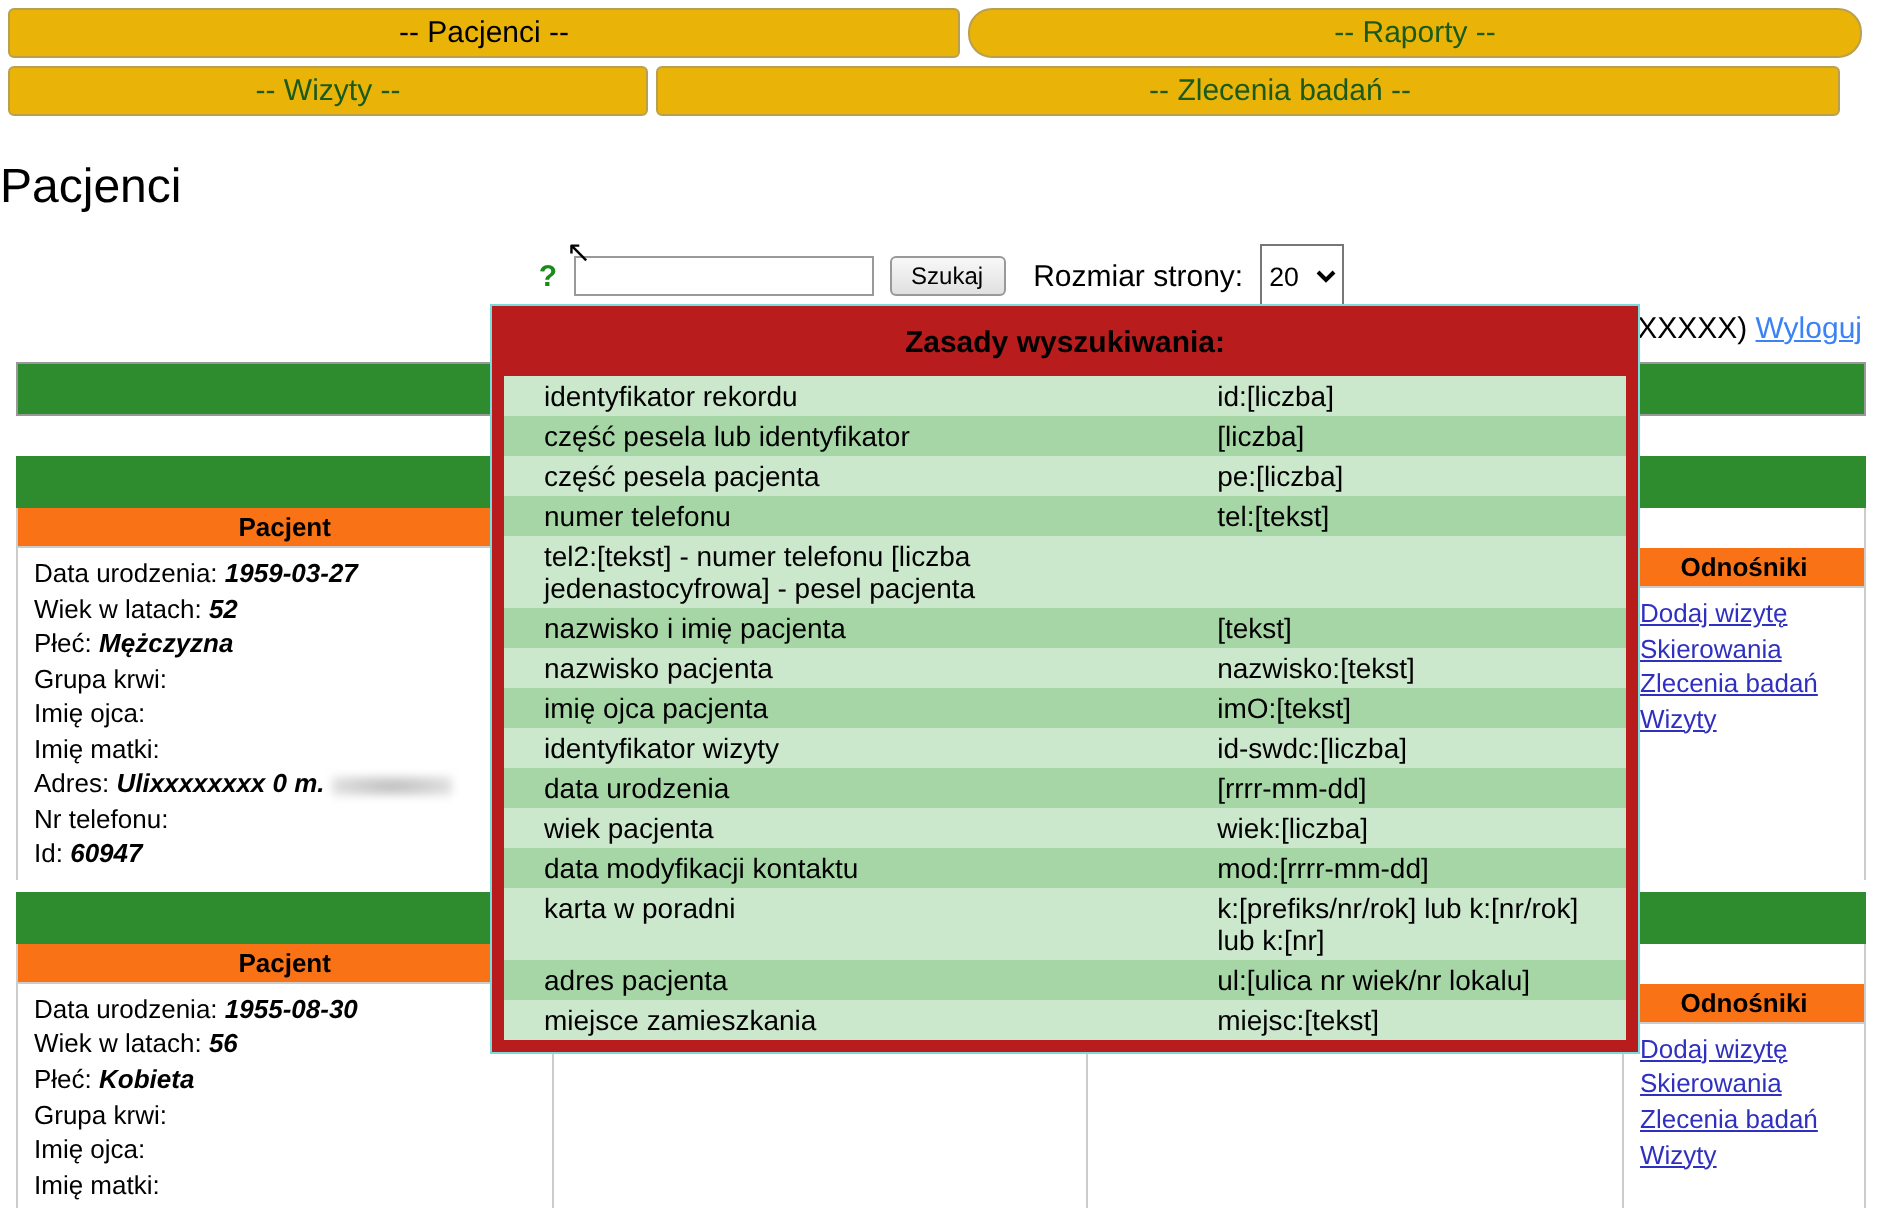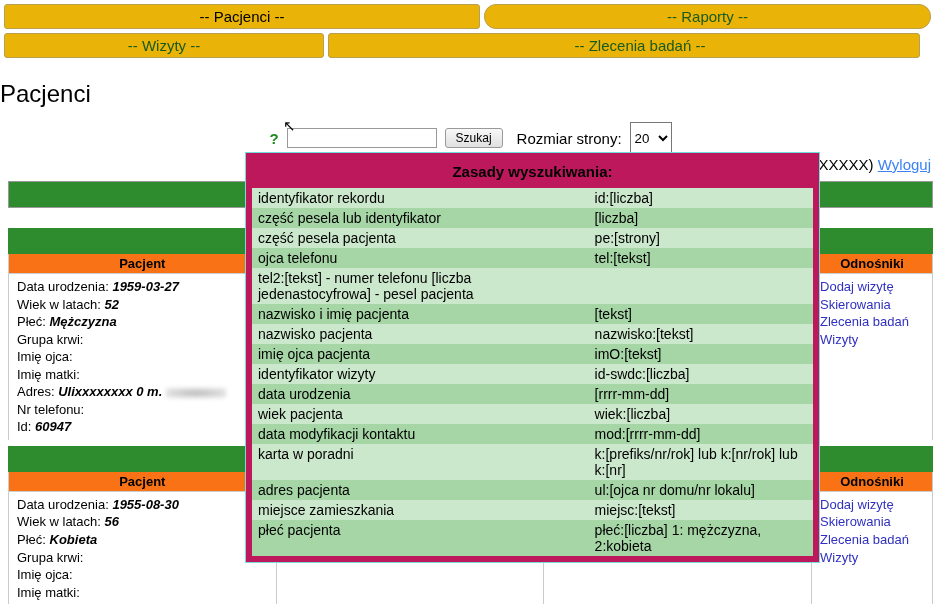--- a/index.html
+++ b/index.html
@@ -113,75 +113,76 @@
     .patient-cols {
       display: flex;
       border-left: 1px solid #ccc;
       border-right: 1px solid #ccc;
     }
     .col {
       flex: 1;
       border-right: 1px solid #ccc;
       min-height: 30px;
     }
-    .col:last-child { border-right: none; flex: 0 0 120px; }
+    .col:last-child { border-right: none; flex: 0 0 120px; margin-top: 20px; }
     .col-header {
       background: #f97316;
       border-bottom: 1px solid #ccc;
       padding: 2px 6px;
       font-weight: bold;
       text-align: center;
       font-size: 13px;
     }
     .col-body {
       padding: 4px 8px;
       line-height: 1.35;
     }
     .field-label { font-size: 13px; }
     .field-value { font-style: italic; font-weight: bold; }
     .link-list a {
       display: block;
       color: #3030c0;
+      text-decoration: underline;
       cursor: pointer;
       margin-bottom: 0px;
     }
     .blur-strip {
       display: inline-block;
       width: 60px; height: 10px;
       background: radial-gradient(#bbb,#eee);
       filter: blur(2px);
       vertical-align: middle;
     }
     
     .rules-popup {
       position: absolute;
       left: 245px;
       top: 152px;
       width: 575px;
-      background: #be185d;
+      background: #b91c1c;
       border: 1px solid #77dcdc;
       z-index: 100;
       padding: 6px;
     }
     .rules-title {
       text-align: center;
       font-weight: bold;
       font-size: 15px;
       padding: 4px 0 8px;
       color: #000;
     }
     .rules-table {
       width: 100%;
       border-collapse: collapse;
       font-size: 14px;
     }
     .rules-table tr:nth-child(odd)  { background: #cce8cc; }
     .rules-table tr:nth-child(even) { background: #a6d6a6; }
     .rules-table td {
-      padding: 2px 6px;
+      padding: 2px 20px;
       vertical-align: top;
       color: #000;
     }
     .rules-table td:first-child { width: 60%; }
   </style>
 </head>
 <body>
 
 <div class="nav-container">
   <div class="nav-btn nav-row1-left"><span>-- Pacjenci --</span></div>
@@ -280,24 +281,24 @@
         <tr>
           <td>identyfikator rekordu</td>
           <td>id:[liczba]</td>
         </tr>
         <tr>
           <td>część pesela lub identyfikator</td>
           <td>[liczba]</td>
         </tr>
         <tr>
           <td>część pesela pacjenta</td>
-          <td>pe:[strony]</td>
-        </tr>
-        <tr>
-          <td>ojca telefonu</td>
+          <td>pe:[liczba]</td>
+        </tr>
+        <tr>
+          <td>numer telefonu</td>
           <td>tel:[tekst]</td>
         </tr>
         <tr>
           <td>tel2:[tekst] - numer telefonu [liczba jedenastocyfrowa] - pesel pacjenta</td>
           <td></td>
         </tr>
         <tr>
           <td>nazwisko i imię pacjenta</td>
           <td>[tekst]</td>
         </tr>
@@ -324,25 +325,21 @@
         <tr>
           <td>data modyfikacji kontaktu</td>
           <td>mod:[rrrr-mm-dd]</td>
         </tr>
         <tr>
           <td>karta w poradni</td>
           <td>k:[prefiks/nr/rok] lub k:[nr/rok] lub k:[nr]</td>
         </tr>
         <tr>
           <td>adres pacjenta</td>
-          <td>ul:[ojca nr domu/nr lokalu]</td>
+          <td>ul:[ulica nr wiek/nr lokalu]</td>
         </tr>
         <tr>
           <td>miejsce zamieszkania</td>
           <td>miejsc:[tekst]</td>
         </tr>
-        <tr>
-          <td>płeć pacjenta</td>
-          <td>płeć:[liczba] 1: mężczyzna, 2:kobieta</td>
-        </tr>
       </tbody>
   </table>
 </div>
 
 </body></html>

